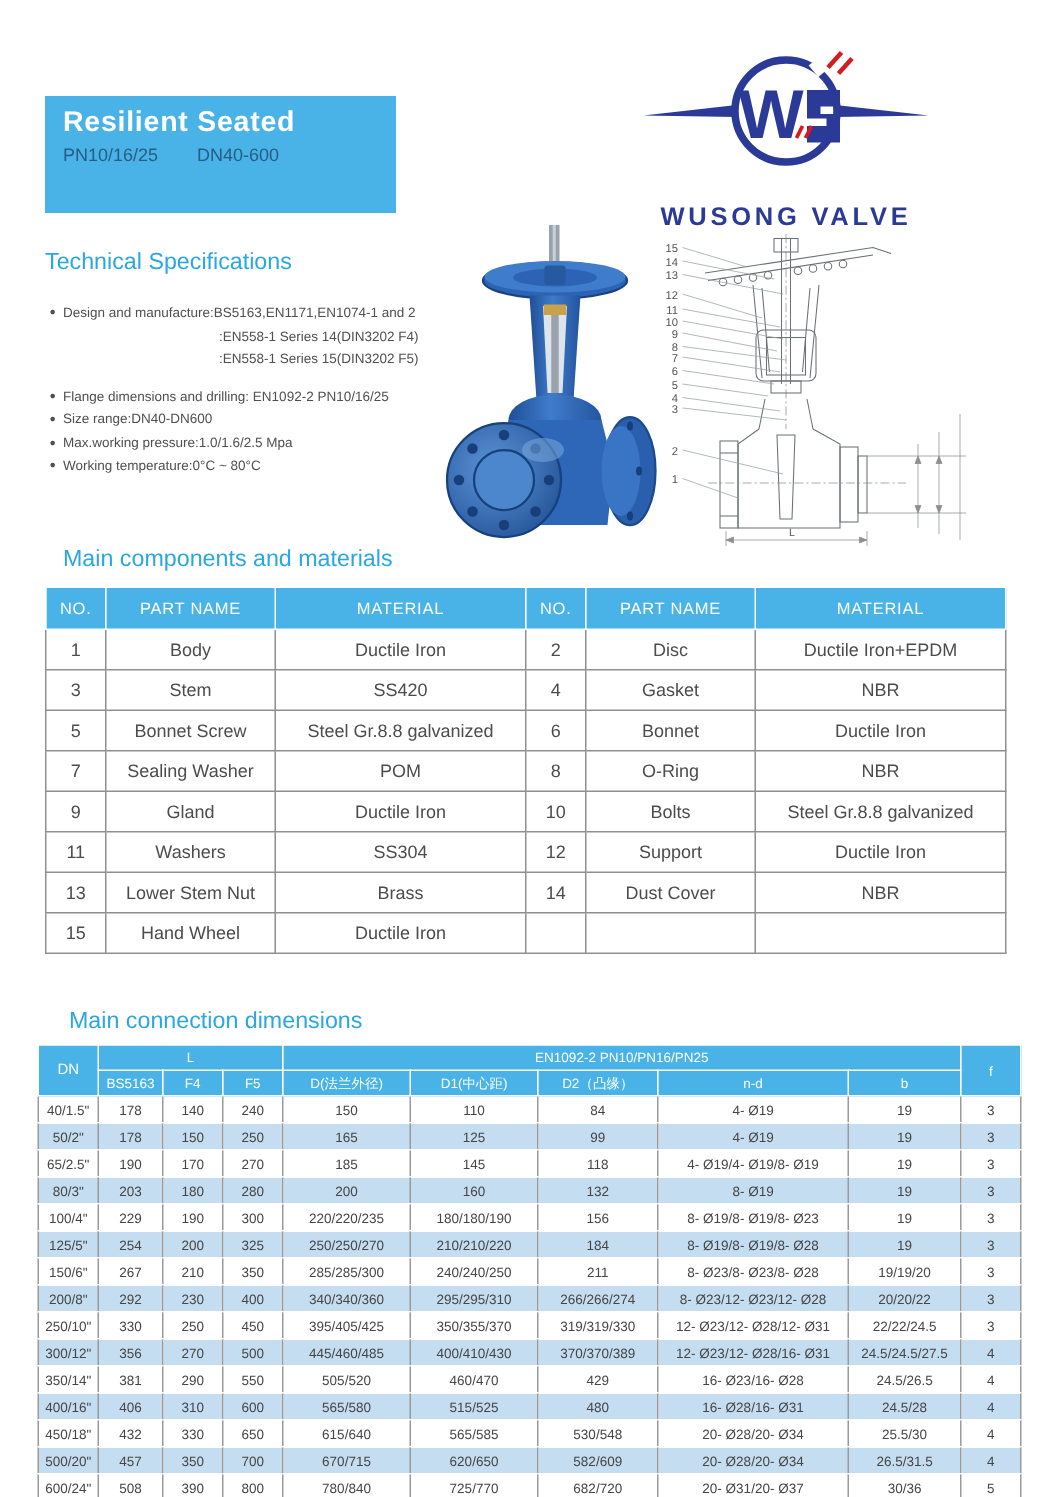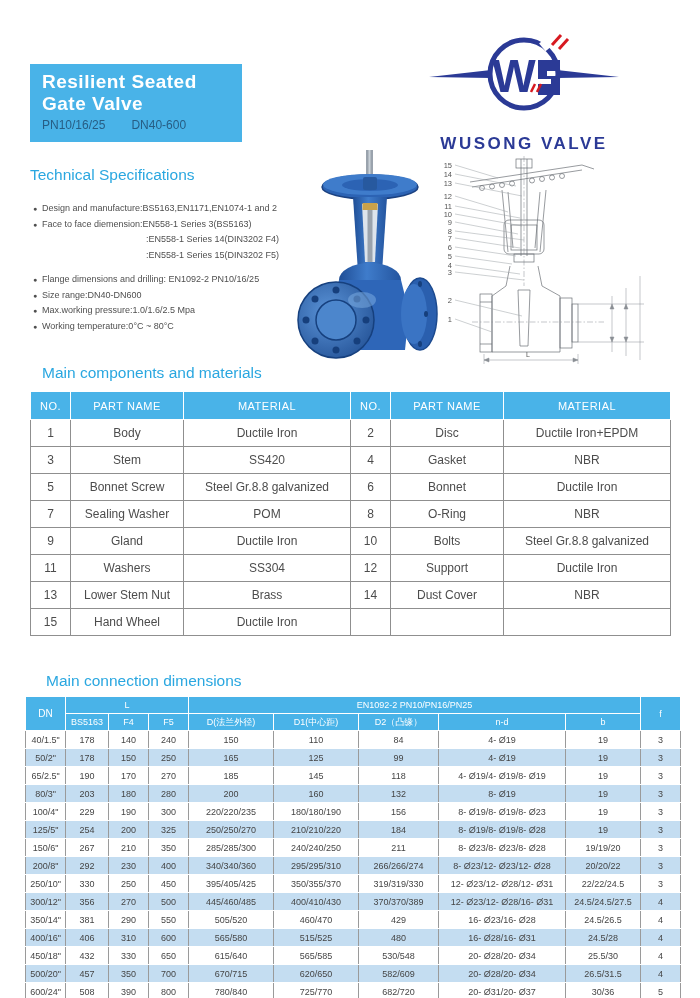--- a/index.html
+++ b/index.html
@@ -1,21 +1,21 @@
 <!DOCTYPE html>
 <html><head>
 <meta charset="utf-8">
 <style>
   html,body{margin:0;padding:0;}
   body{width:700px;height:998px;background:#fff;position:relative;
        font-family:"Liberation Sans",sans-serif;overflow:hidden;}
   .abs{position:absolute;}
 
   
-  .title-box{left:30px;top:64px;width:212px;height:78px;background:#49b3e8;
+  .title-box{left:30px;top:64px;width:234px;height:78px;background:#49b3e8;
              box-sizing:border-box;padding:7px 0 0 12px;}
   .title-line{font-size:19px;font-weight:bold;color:#fff;line-height:22px;letter-spacing:.5px;}
   .title-sub{font-size:12px;color:#275d84;margin-top:3px;}
   .title-sub .dn{margin-left:26px;}
 
   
   .logo{left:426px;top:26px;width:196px;text-align:center;}
   .logo-text{font-size:17px;font-weight:bold;color:#2b3a96;letter-spacing:2.5px;margin-top:4px;}
 
   
@@ -53,21 +53,20 @@
   .dwg-dash{stroke:#8a8f94;stroke-width:.5;fill:none;stroke-dasharray:6 2 1.5 2;}
   .dwg-num{font-size:7.5px;fill:#555;}
   .dwg-leader{stroke:#9aa0a5;stroke-width:.5;}
   .dwg-dim{font-size:7px;fill:#555;}
 </style>
 </head>
 <body>
 
 <div class="abs title-box">
   <div class="title-line">Resilient Seated</div>
-  <div class="title-line">Gate Valve</div>
   <div class="title-sub">
     <span>PN10/16/25</span><span class="dn">DN40-600</span>
   </div>
 </div>
 
 <div class="abs logo">
   <svg width="196" height="100" viewBox="0 0 196 100">
     <circle cx="98" cy="48" r="34" fill="none" stroke="#2b3a96" stroke-width="5"></circle>
     <rect x="114" y="10" width="20" height="10" fill="#fff" transform="rotate(-40 124 15)"></rect>
     <line x1="126" y1="19" x2="135" y2="9" stroke="#d71920" stroke-width="3"></line>
@@ -80,24 +79,20 @@
     <line x1="111" y1="66" x2="115" y2="58" stroke="#d71920" stroke-width="2.5"></line>
   </svg>
   <div class="logo-text">WUSONG VALVE</div>
 </div>
 
 <h2 class="abs sec-heading" style="left:30px;top:166px;margin:0;">Technical Specifications</h2>
 <div class="abs specs" id="specs-list">
     <div class="spec-item">
       <span class="lead">●</span>
       <span class="spec-text">Design and manufacture:BS5163,EN1171,EN1074-1 and 2</span>
-    </div>
-    <div class="spec-item">
-      <span class="lead">●</span>
-      <span class="spec-text">Face to face diemension:EN558-1 Series 3(BS5163)</span>
     </div>
     <div class="spec-item indent">
       <span class="lead"></span>
       <span class="spec-text">:EN558-1 Series 14(DIN3202 F4)</span>
     </div>
     <div class="spec-item indent">
       <span class="lead"></span>
       <span class="spec-text">:EN558-1 Series 15(DIN3202 F5)</span>
     </div>
     <div class="spec-item gap">

